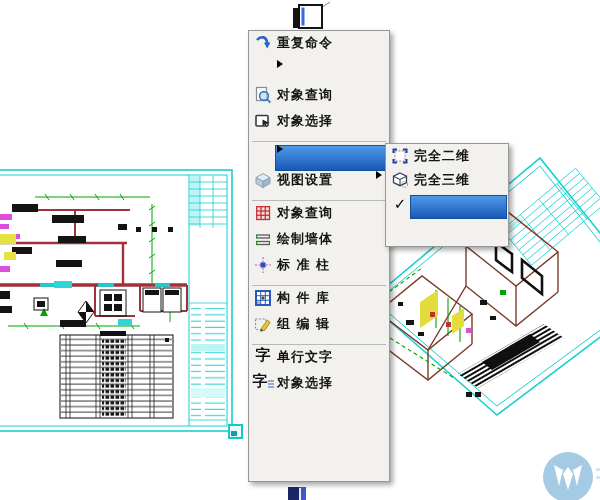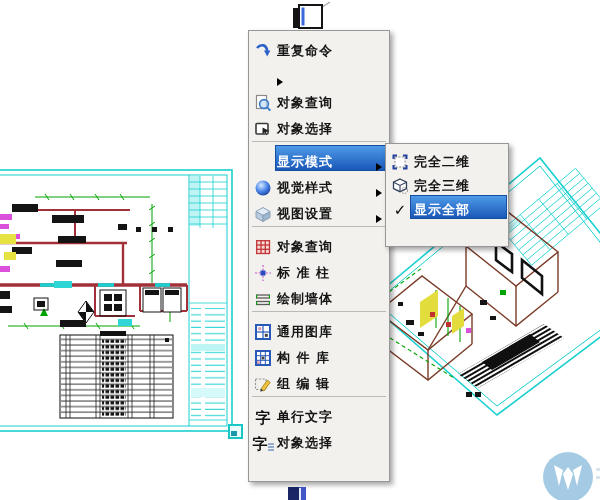--- a/index.html
+++ b/index.html
@@ -3,21 +3,21 @@
 <meta charset="utf-8">
 <style>
   html,body{margin:0;padding:0}
   body{width:600px;height:500px;background:#fff;position:relative;overflow:hidden;
        font-family:"DejaVu Sans","Liberation Sans",sans-serif}
   
   .menu{position:absolute;background:#f3f1ee;border:1px solid #979797;
         box-shadow:3px 3px 5px rgba(0,0,0,.35);padding:3px 0;box-sizing:border-box;z-index:10}
   #main-menu{left:248px;top:30px;width:142px;height:452px}
   #sub-menu{left:385px;top:143px;width:124px;height:104px;z-index:11}
-  .mi{position:relative;height:26px;display:flex;align-items:flex-end;
+  .mi{position:relative;height:26px;display:flex;align-items:flex-start;
       font-size:13px;font-weight:bold;color:#151515;cursor:default}
   #sub-menu .mi{height:24px}
   .mi .ic{flex:0 0 28px;display:flex;justify-content:center;align-items:center}
   .mi .lbl{flex:1;letter-spacing:1px;white-space:pre;position:relative}
   .mi .ic,.mi .arr,.mi .chk{position:relative}
   .band{position:absolute;left:26px;top:0;right:1px;bottom:0;
         background:linear-gradient(180deg,#4e9ae8,#1a58b8);border:1px solid #144e9e;box-sizing:border-box}
   #sub-menu .band{left:24px}
   .hl .lbl{color:#fff}
   .arr{width:0;height:0;border-left:6px solid #000;border-top:4px solid transparent;
@@ -323,40 +323,23 @@
         </svg>
     </span>
     <span class="lbl">对象选择</span>
   </div>
 
   <div class="sep"></div>
 
   <div class="mi hl">
     <div class="band"></div>
     <span class="ic"></span>
-    <span class="lbl">显示模式</span>
     <span class="arr"></span>
   </div>
 
-  <div class="mi">
-    <span class="ic">
-      <svg width="18" height="18">
-          <defs>
-            <radialGradient id="sph" cx="38%" cy="32%" r="75%">
-              <stop offset="0%" stop-color="#d8e8ff"></stop>
-              <stop offset="55%" stop-color="#4a86e8"></stop>
-              <stop offset="100%" stop-color="#1c3f9c"></stop>
-            </radialGradient>
-          </defs>
-          <circle cx="9" cy="9" r="7.5" fill="url(#sph)"></circle>
-        </svg>
-    </span>
-    <span class="lbl">视觉样式</span>
-    <span class="arr"></span>
-  </div>
 
   <div class="mi">
     <span class="ic">
       <svg width="18" height="18">
           <polygon points="9,2.5 16,6.5 9,10.5 2,6.5" fill="#e2ecf6" stroke="#8aa0b4" stroke-width="1"></polygon>
           <polygon points="2,6.5 9,10.5 9,16.5 2,12.5" fill="#b9cde0" stroke="#8aa0b4" stroke-width="1"></polygon>
           <polygon points="16,6.5 9,10.5 9,16.5 16,12.5" fill="#9db7cf" stroke="#8aa0b4" stroke-width="1"></polygon>
         </svg>
     </span>
     <span class="lbl">视图设置</span>
@@ -375,31 +358,20 @@
             <line x1="2" y1="11.3" x2="16" y2="11.3"></line>
             <line x1="2" y1="15.5" x2="16" y2="15.5"></line>
             <line x1="2.7" y1="2" x2="2.7" y2="16"></line>
             <line x1="7" y1="2" x2="7" y2="16"></line>
             <line x1="11.3" y1="2" x2="11.3" y2="16"></line>
             <line x1="15.5" y1="2" x2="15.5" y2="16"></line>
           </g>
         </svg>
     </span>
     <span class="lbl">对象查询</span>
-  </div>
-
-  <div class="mi">
-    <span class="ic">
-      <svg width="18" height="18">
-          <line x1="9" y1="1" x2="9" y2="17" stroke="#c050c8" stroke-width="1.1" stroke-dasharray="2,1.6"></line>
-          <line x1="1" y1="9" x2="17" y2="9" stroke="#c050c8" stroke-width="1.1" stroke-dasharray="2,1.6"></line>
-          <rect x="6.5" y="6.5" width="5" height="5" fill="#2a4ac0"></rect>
-        </svg>
-    </span>
-    <span class="lbl">标 准 柱</span>
   </div>
 
   <div class="mi">
     <span class="ic">
       <svg width="18" height="18">
           <g stroke="#5a5a5a" stroke-width="1.3">
             <line x1="2" y1="5" x2="16" y2="5"></line>
             <line x1="2" y1="8" x2="16" y2="8"></line>
             <line x1="2" y1="11.5" x2="16" y2="11.5"></line>
             <line x1="2" y1="14.5" x2="16" y2="14.5"></line>
@@ -408,34 +380,33 @@
             <line x1="2.6" y1="5" x2="2.6" y2="8"></line>
             <line x1="15.4" y1="5" x2="15.4" y2="8"></line>
             <line x1="2.6" y1="11.5" x2="2.6" y2="14.5"></line>
             <line x1="15.4" y1="11.5" x2="15.4" y2="14.5"></line>
           </g>
         </svg>
     </span>
     <span class="lbl">绘制墙体</span>
   </div>
 
+  <div class="mi">
+    <span class="ic">
+      <svg width="18" height="18">
+          <line x1="9" y1="1" x2="9" y2="17" stroke="#c050c8" stroke-width="1.1" stroke-dasharray="2,1.6"></line>
+          <line x1="1" y1="9" x2="17" y2="9" stroke="#c050c8" stroke-width="1.1" stroke-dasharray="2,1.6"></line>
+          <rect x="6.5" y="6.5" width="5" height="5" fill="#2a4ac0"></rect>
+        </svg>
+    </span>
+    <span class="lbl">标 准 柱</span>
+  </div>
+
   <div class="sep"></div>
 
-  <div class="mi">
-    <span class="ic">
-      <svg width="18" height="18">
-          <rect x="2" y="2" width="14" height="14" fill="#fff" stroke="#2858b8" stroke-width="2"></rect>
-          <line x1="9" y1="2" x2="9" y2="16" stroke="#2858b8" stroke-width="1.2"></line>
-          <line x1="2" y1="9" x2="16" y2="9" stroke="#2858b8" stroke-width="1.2"></line>
-          <rect x="4.2" y="4.2" width="3" height="3" fill="#d89aae"></rect>
-          <rect x="10.8" y="10.8" width="3" height="3" fill="#444"></rect>
-        </svg>
-    </span>
-    <span class="lbl">通用图库</span>
-  </div>
 
   <div class="mi">
     <span class="ic">
       <svg width="18" height="18">
           <rect x="2" y="2" width="14" height="14" fill="#fff" stroke="#2858b8" stroke-width="2"></rect>
           <g stroke="#2858b8" stroke-width="1">
             <line x1="6.7" y1="2" x2="6.7" y2="16"></line>
             <line x1="11.3" y1="2" x2="11.3" y2="16"></line>
             <line x1="2" y1="6.7" x2="16" y2="6.7"></line>
             <line x1="2" y1="11.3" x2="16" y2="11.3"></line>
@@ -509,21 +480,20 @@
           <circle cx="13.5" cy="13.5" r="3" fill="none" stroke="#8a8a8a" stroke-width="1" stroke-dasharray="1.6,1.2"></circle>
         </svg>
     </span>
     <span class="lbl">完全三维</span>
   </div>
 
 
   <div class="mi hl">
     <div class="band"></div>
     <span class="ic chk">✓</span>
-    <span class="lbl">显示全部</span>
   </div>
 
 </div>
 
 <div id="watermark">
 <svg width="60" height="50" viewBox="0 0 60 50">
   <circle cx="28" cy="27" r="25" fill="#a5cbe4"></circle>
   <polygon points="14,15 23,20 19,36" fill="#fff"></polygon>
   <polygon points="42,15 33,20 37,36" fill="#fff"></polygon>
   <polygon points="28,17 33,24 28,40 23,24" fill="#fff"></polygon>

